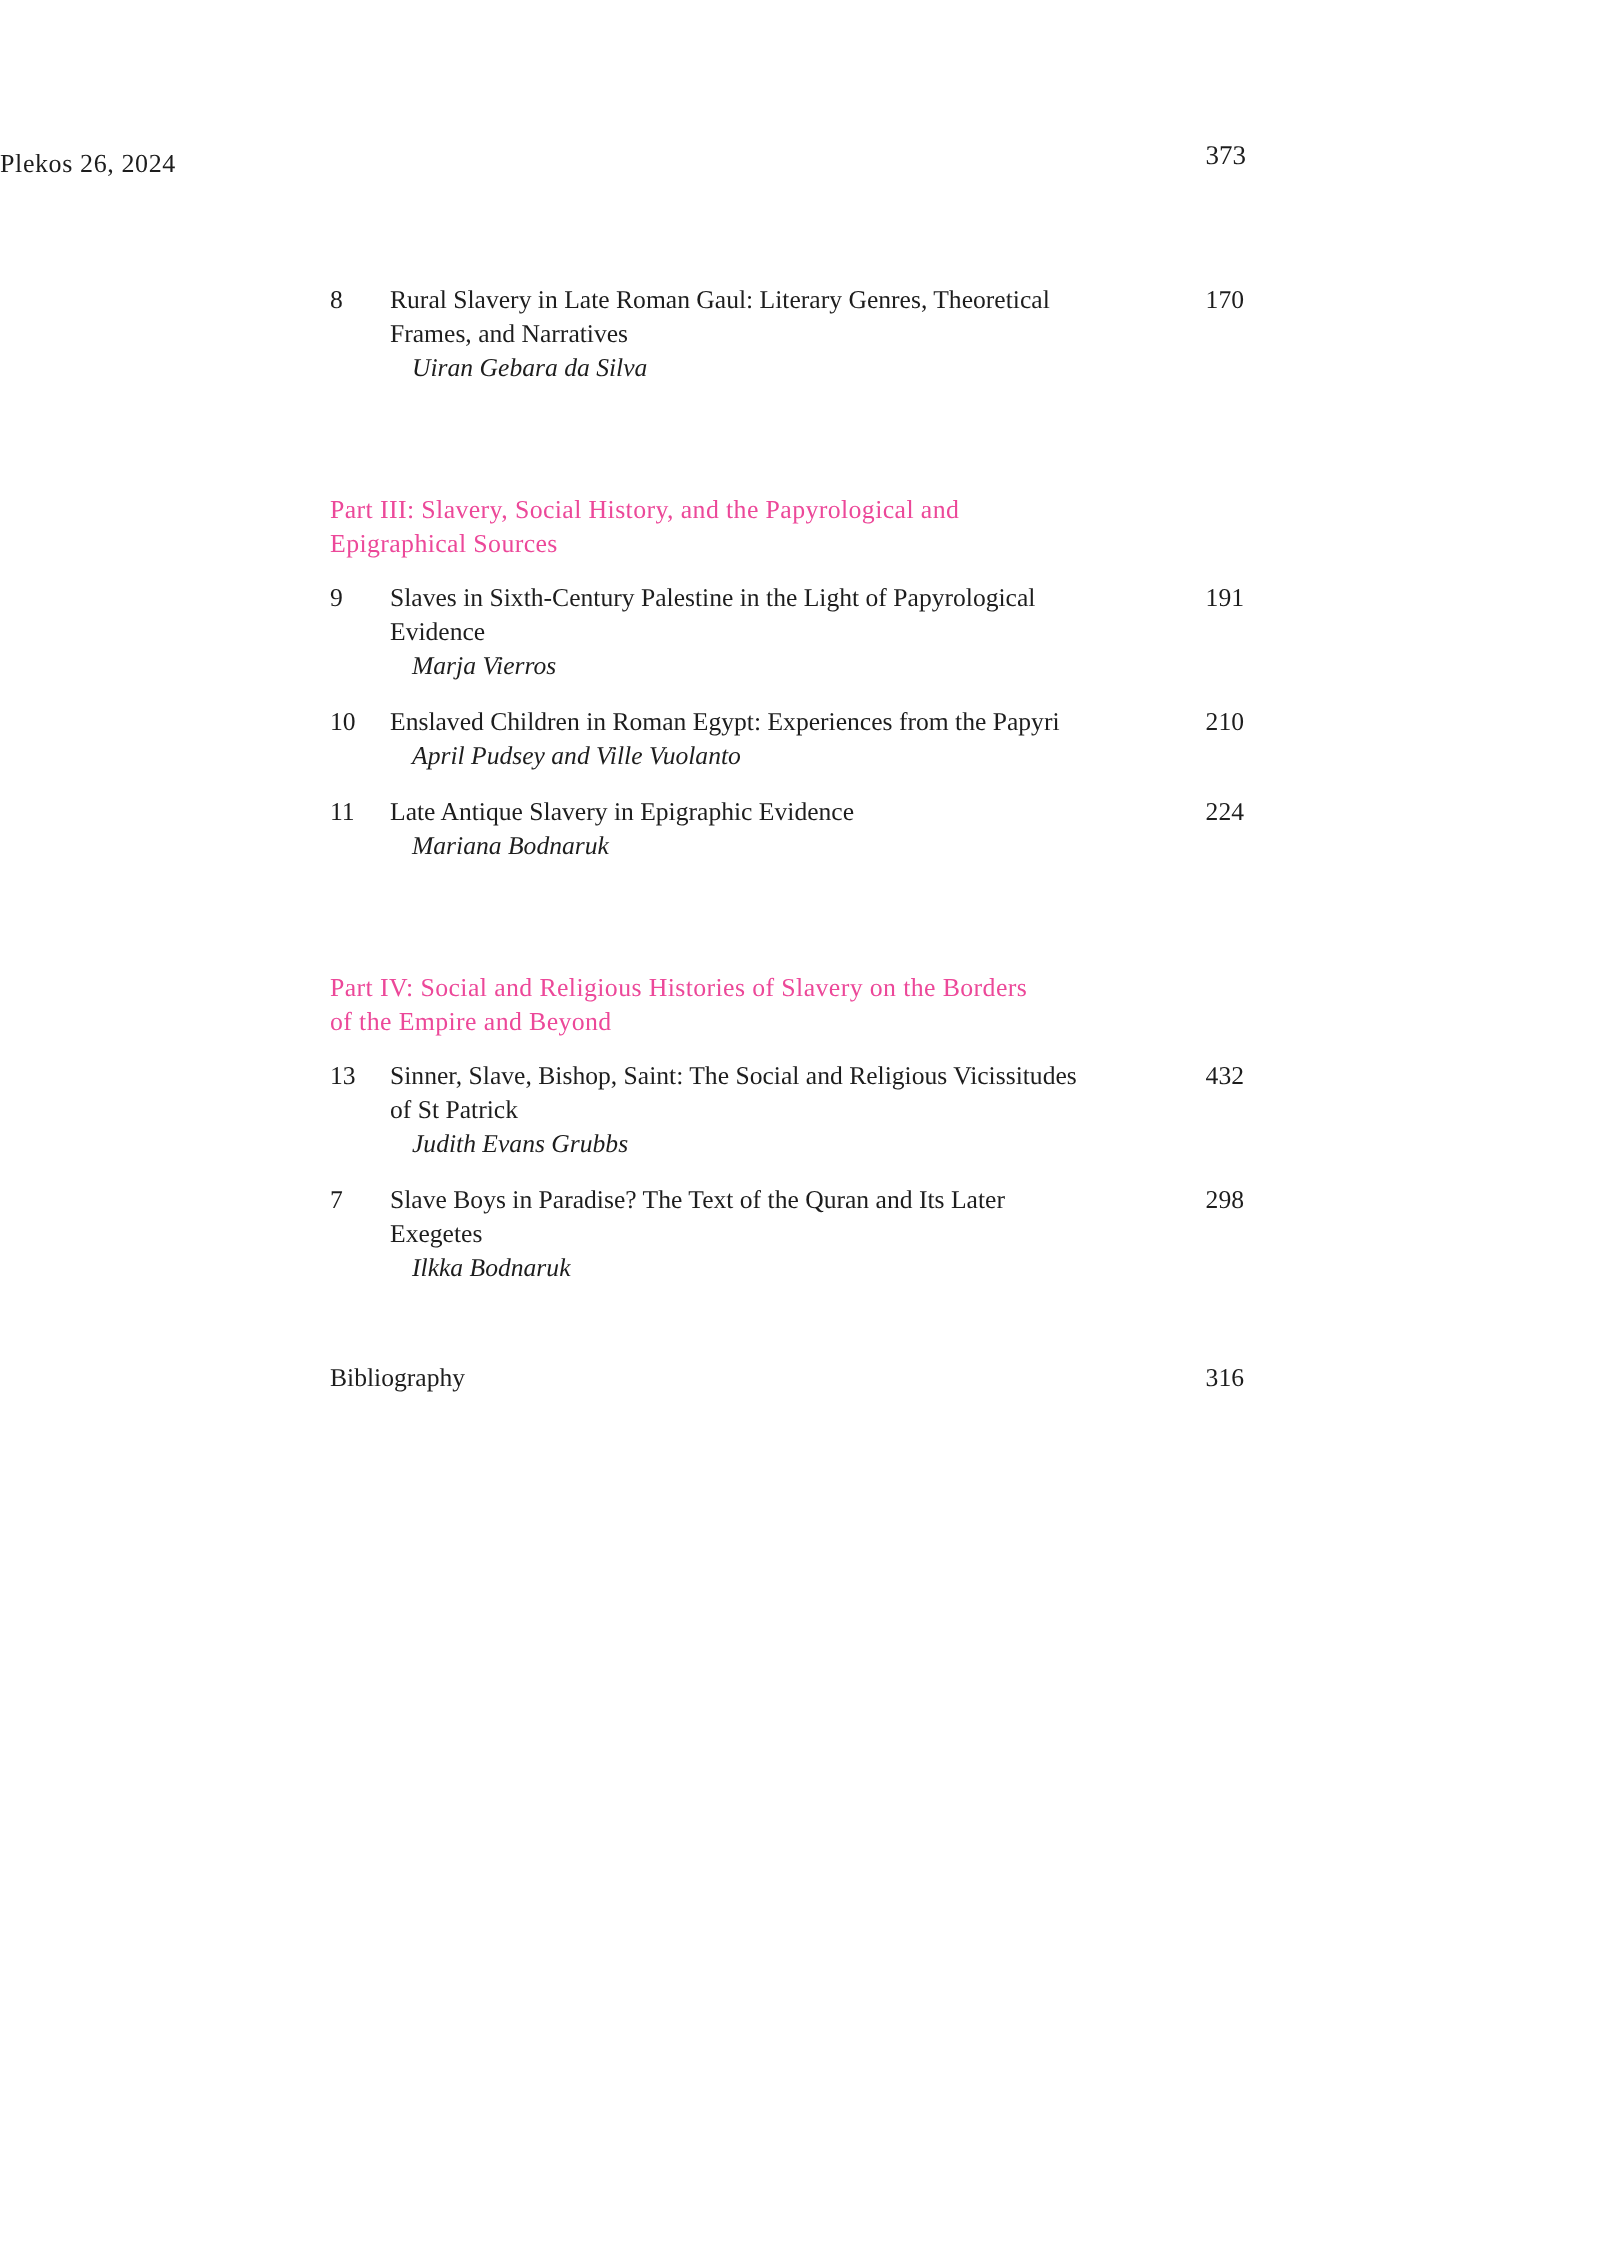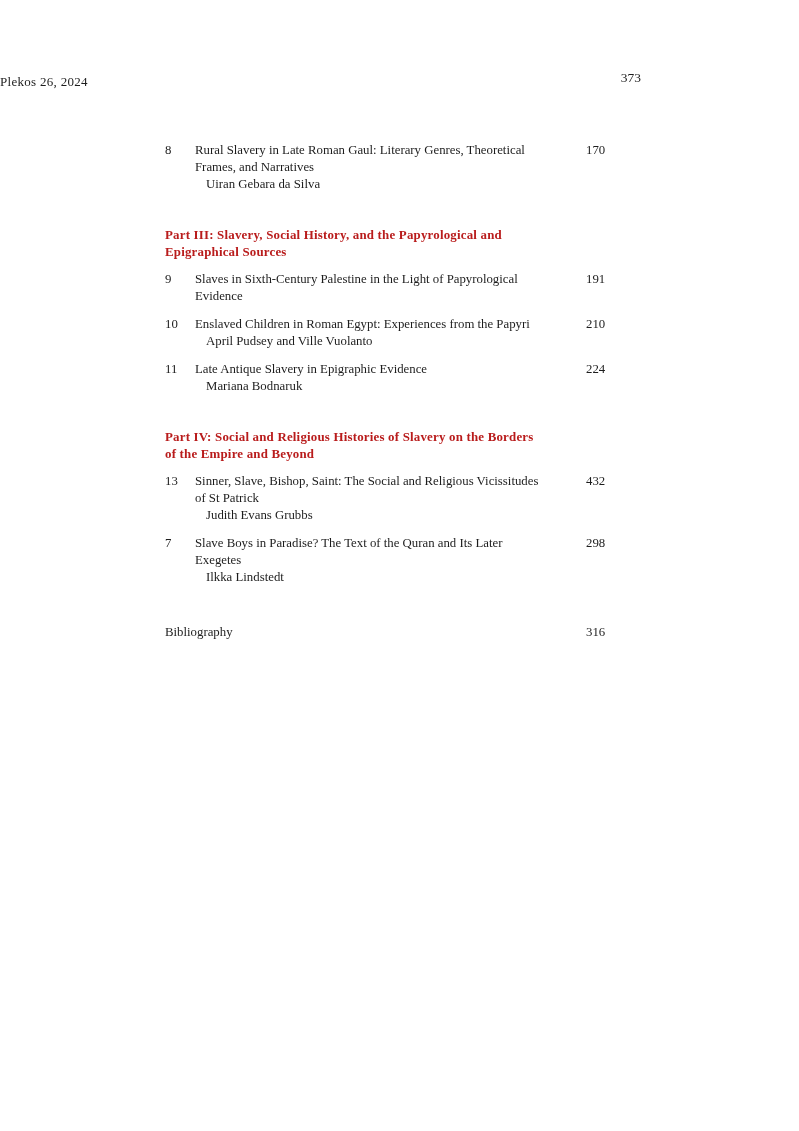--- a/index.html
+++ b/index.html
@@ -23,21 +23,21 @@
     width: 100%;
     font-size: 13px;
     line-height: 15px;
   }
   .running-title {
     text-align: left;
     letter-spacing: 0.3px;
   }
   .running-page {
     position: absolute;
-    right: 158px;
+    right: 176px;
     top: -4px;
     font-size: 13.5px;
   }
   .toc {
     position: absolute;
     left: 165px;
     top: 142px;
     width: 457px;
     font-size: 12.8px;
     line-height: 17px;
@@ -47,32 +47,34 @@
     grid-template-columns: 30px 1fr 36px;
     margin-bottom: 11px;
   }
   .entry.chapter .num {
     text-align: left;
   }
   .entry.chapter .title {
     white-space: pre;
   }
   .entry.chapter .author {
+    font-style: italic;
     margin-left: 11px;
     white-space: pre;
   }
   .pg {
+    text-align: right;
   }
   .entry.part {
-    font-weight: bold;
-    color: #b91c1c;
+    font-weight: normal;
+    color: #ec4899;
     white-space: pre;
     font-size: 12.9px;
     letter-spacing: 0.2px;
-    margin-top: 34px;
+    margin-top: 54px;
     margin-bottom: 10px;
   }
   .backmatter-group {
     margin-top: 38px;
   }
   .entry.backmatter {
     display: grid;
     grid-template-columns: 1fr 36px;
     margin-bottom: 7px;
   }
@@ -99,20 +101,21 @@
   </div>
 
   <div class="entry part">Part III: Slavery, Social History, and the Papyrological and
 Epigraphical Sources</div>
 
   <div class="entry chapter">
     <div class="num">9</div>
     <div class="mid">
       <div class="title">Slaves in Sixth-Century Palestine in the Light of Papyrological
 Evidence</div>
+      <div class="author">Marja Vierros</div>
     </div>
     <div class="pg">191</div>
   </div>
 
   <div class="entry chapter">
     <div class="num">10</div>
     <div class="mid">
       <div class="title">Enslaved Children in Roman Egypt: Experiences from the Papyri</div>
       <div class="author">April Pudsey and Ville Vuolanto</div>
     </div>
@@ -140,21 +143,21 @@
       <div class="author">Judith Evans Grubbs</div>
     </div>
     <div class="pg">432</div>
   </div>
 
   <div class="entry chapter">
     <div class="num">7</div>
     <div class="mid">
       <div class="title">Slave Boys in Paradise? The Text of the Quran and Its Later
 Exegetes</div>
-      <div class="author">Ilkka Lindstedt</div>
+      <div class="author">Ilkka Bodnaruk</div>
     </div>
     <div class="pg">298</div>
   </div>
 <div class="backmatter-group">
   <div class="entry backmatter">
     <div class="bm-title">Bibliography</div>
     <div class="pg">316</div>
   </div>
 
 </div>

